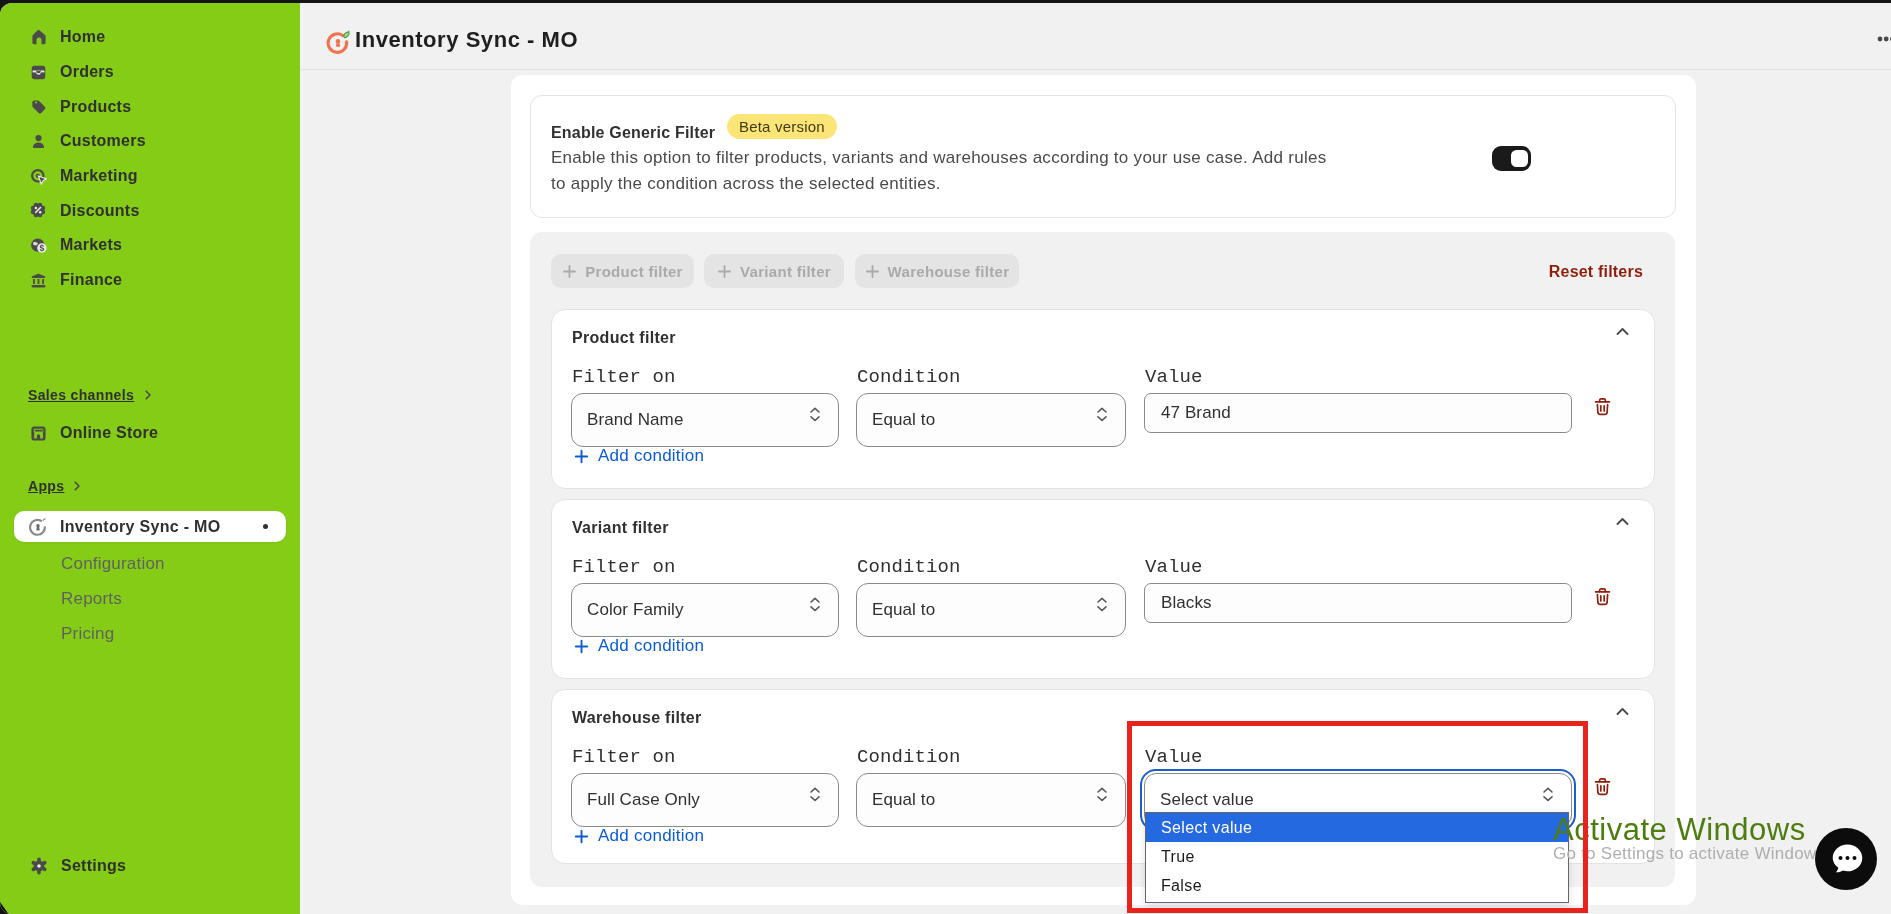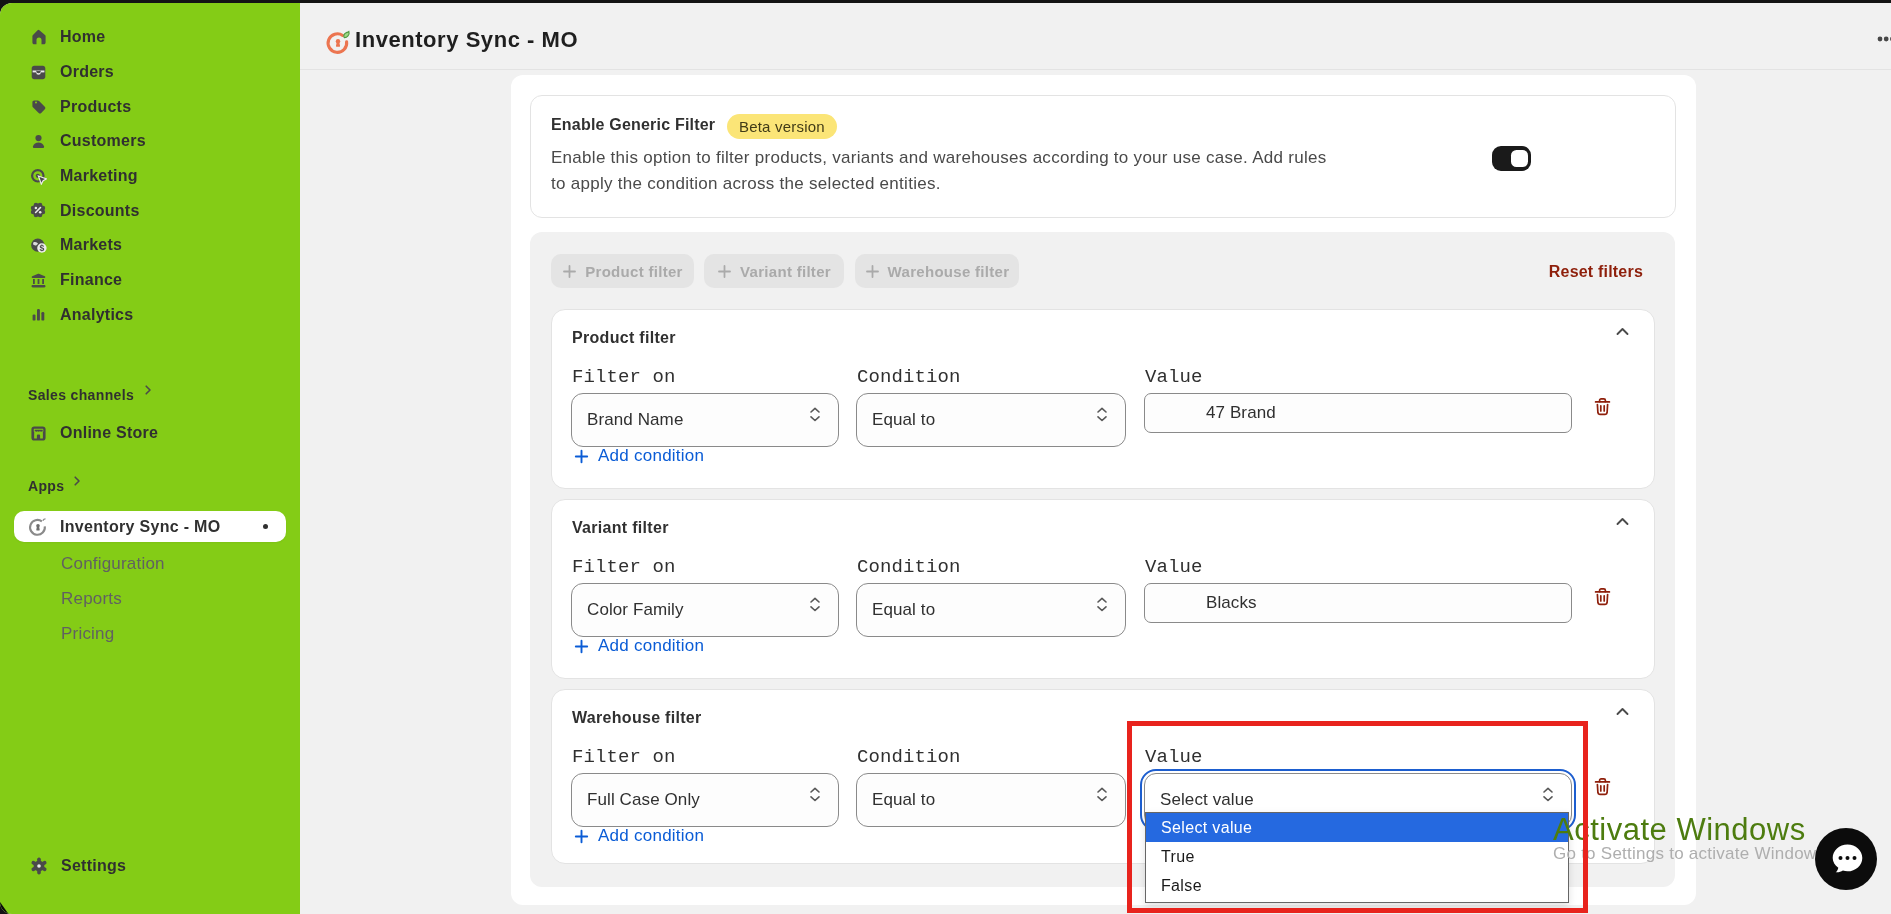--- a/index.html
+++ b/index.html
@@ -6,55 +6,55 @@
 html,body { width:1891px; height:914px; background:#141414; overflow:hidden;
   font-family:"Liberation Sans", sans-serif; }
 .frame { position:absolute; left:0; top:3px; width:1920px; height:911px;
   background:#f1f1f1; border-radius:12px 0 0 12px; overflow:hidden; }
 
 .sidebar { position:absolute; left:0; top:0; width:300px; height:911px; background:#84cc16; }
 .nav { position:absolute; left:12px; top:17px; width:276px; }
 .nav .it { height:34.7px; display:flex; align-items:center; }
 .nav .it svg { margin-left:18px; flex:0 0 17px; }
 .nav .it span { margin-left:13px; font-size:16px; font-weight:bold; letter-spacing:.25px; color:#303030; }
-.sechead { position:absolute; left:28px; font-size:14px; font-weight:bold; letter-spacing:.35px; color:#303030; display:flex; line-height:22px; height:22px; }
+.sechead { position:absolute; left:28px; font-size:14px; font-weight:bold; letter-spacing:.35px; color:#303030; display:flex; align-items:center; line-height:22px; height:22px;text-decoration:underline; }
 .subit { position:absolute; left:61px; font-size:17px; letter-spacing:.2px; color:#616161; }
 .selcard { position:absolute; left:14px; top:508px; width:272px; height:31px; background:#fff; border-radius:10px; box-shadow:0 1px 2px rgba(0,0,0,.05); display:flex; align-items:center; }
 .selcard .t { margin-left:11px; font-size:16px; font-weight:bold; letter-spacing:.3px; color:#303030; }
 .selcard .dot { position:absolute; right:18px; top:13px; width:5px; height:5px; border-radius:50%; background:#303030; }
 .settings { position:absolute; left:12px; top:846px; width:276px; height:34px; display:flex; align-items:center; }
 .settings svg { margin-left:18px; }
 .settings span { margin-left:13px; font-size:16px; font-weight:bold; letter-spacing:.25px; color:#303030; }
 
 .main { position:absolute; left:300px; top:0; right:0; height:911px; background:#f1f1f1; }
 .tophead { position:absolute; left:0; top:0; right:0; height:67px; border-bottom:1px solid #e3e3e3; }
 .apptitle { position:absolute; left:55px; top:24px; font-size:22px; font-weight:bold; letter-spacing:.55px; color:#1f1f1f; }
 .dots3 { position:absolute; left:1577px; top:33px; width:22px; height:6px; }
 
 .panel { position:absolute; left:211px; top:72px; width:1185px; height:830px; background:#fff; border-radius:12px; }
 .encard { position:absolute; left:19px; top:20px; width:1146px; height:123px; border:1px solid #e3e3e3; border-radius:12px; background:#fff; }
-.encard .h { position:absolute; left:20px; top:20px; font-size:16px; font-weight:bold; letter-spacing:.2px; color:#303030; }
+.encard .h { position:absolute; left:20px; top:28px; font-size:16px; font-weight:bold; letter-spacing:.2px; color:#303030; }
 .badge { position:absolute; left:196px; top:18px; height:25px; padding:0 12px; background:#fbe577; border-radius:13px; font-size:15px; color:#413b17; display:flex; align-items:center; letter-spacing:.2px; }
 .encard .d { position:absolute; left:20px; top:49px; font-size:17px; letter-spacing:.28px; color:#4a4a4a; line-height:25.5px; }
 .toggle { position:absolute; left:961px; top:50px; width:39px; height:25px; border-radius:9px; background:#1a1a1a; }
 .toggle .th { position:absolute; right:3.5px; top:4px; width:17px; height:17px; border-radius:5.5px; background:#fff; }
 
 .graybox { position:absolute; left:19px; top:157px; width:1145px; height:655px; background:#f1f1f1; border-radius:12px; }
 .fbtn { position:absolute; top:22px; height:34px; background:#e4e4e4; border-radius:10px; display:flex; align-items:center; justify-content:center; font-size:15px; font-weight:bold; letter-spacing:.3px; color:#aaa; }
 .fbtn svg { margin-right:8px; }
 .reset { position:absolute; right:32px; top:31px; font-size:16px; font-weight:bold; letter-spacing:.2px; color:#8e1f0b; }
 
 .fcard { position:absolute; left:21px; width:1104px; background:#fff; border:1px solid #e3e3e3; border-radius:14px; }
 .fcard .h { position:absolute; left:20px; top:19px; font-size:16px; font-weight:bold; letter-spacing:.3px; color:#303030; }
 .chevup { position:absolute; left:1062px; top:13px; }
 .flabel { position:absolute; top:56px; font-size:19px; letter-spacing:.1px; color:#303030;font-family:Liberation Mono, monospace; }
 .sel { position:absolute; top:83px; height:54px; border:1px solid #8a8a8a; border-radius:12px; background:#fdfdfd; display:flex; align-items:center; font-size:17px; letter-spacing:.1px; color:#303030; }
 .sel .tx { margin-left:15px; }
 .sel .st { position:absolute; right:17px; top:13px; }
-.inp { position:absolute; top:83px; height:40px; border:1px solid #8a8a8a; border-radius:7px; background:#fdfdfd; display:flex; align-items:center; font-size:17px; letter-spacing:.1px; color:#303030;padding-left:45px; }
+.inp { position:absolute; top:83px; height:40px; border:1px solid #8a8a8a; border-radius:7px; background:#fdfdfd; display:flex; align-items:center; font-size:17px; letter-spacing:.1px; color:#303030; }
 .inp .tx { margin-left:16px; }
 .trash { position:absolute; left:1041px; top:87px; }
 .addc { position:absolute; left:22px; top:136px; display:flex; align-items:center; font-size:17px; letter-spacing:.25px; color:#0a5cd6; }
 .addc svg { margin-right:9px; }
 .focussel { outline:2px solid #1d5ecf; outline-offset:2px; background:#fff; }
 
 .ddown { position:absolute; left:1145px; top:809px; width:424px; height:91px; background:#fff; border:1px solid #666; z-index:12; box-shadow:0 3px 8px rgba(0,0,0,.12); }
 .ddown .row { height:29.3px; display:flex; align-items:center; padding-left:15px; font-size:16px; letter-spacing:.35px; color:#1a1a1a; }
 .ddown .row.hl { background:#2569e0; color:#fff; }
 .wmark { position:absolute; z-index:20; color:#9d9d9d; }
@@ -126,28 +126,20 @@
             <circle cx="11.9" cy="11" r="4.7" fill="#ebebeb"></circle>
             <text x="11.9" y="14" font-family="Liberation Sans" font-size="8.6" font-weight="bold" fill="#4a4a4a" text-anchor="middle">$</text>
           </svg>
           <span>Markets</span>
         </div>
       <div class="it">
           <svg width="17" height="17" viewBox="0 0 17 17">
             <path fill="#4a4a4a" d="M8.1 1.7c.2-.1.6-.1.8 0l5.9 2.6c.9.4.6 1.7-.4 1.7H2.6c-1 0-1.3-1.3-.4-1.7zM2.7 13h11.6c.6 0 1.2.5 1.2 1.2 0 .6-.5 1.2-1.2 1.2H2.7c-.6 0-1.2-.5-1.2-1.2 0-.6.5-1.2 1.2-1.2zM3 7h1.8v5H3zM7.6 7h1.8v5H7.6zM12.2 7H14v5h-1.8z"></path>
           </svg>
           <span>Finance</span>
-        </div>
-      <div class="it">
-          <svg width="17" height="17" viewBox="0 0 17 17">
-            <rect x="2.6" y="8.4" width="2.9" height="6.2" rx="1.2" fill="#4a4a4a"></rect>
-            <rect x="7" y="3" width="2.9" height="11.6" rx="1.2" fill="#4a4a4a"></rect>
-            <rect x="11.4" y="6" width="2.9" height="8.6" rx="1.2" fill="#4a4a4a"></rect>
-          </svg>
-          <span>Analytics</span>
         </div>
     </div>
     <div class="sechead" style="top:381px;">Sales channels<svg width="12" height="12" viewBox="0 0 12 12" style="margin-left:8px;">
           <path fill="none" stroke="#4a4a4a" stroke-width="1.6" stroke-linecap="round" stroke-linejoin="round" d="M4.2 2.2 8 6l-3.8 3.8"></path>
         </svg></div>
     <div class="nav" style="top:413px;">
       <div class="it">
           <svg width="19" height="19" viewBox="0 0 19 19">
             <path fill="#4a4a4a" fill-rule="evenodd" d="M4.6 1.6h9.8c1.7 0 3 1.3 3 3v9.8c0 1.7-1.3 3-3 3H4.6c-1.7 0-3-1.3-3-3V4.6c0-1.7 1.3-3 3-3zm-.4 3.2v2.1c0 .4.2.8.5 1l-.1 6.5c0 .4.3.7.7.7h2.4v-3.3c0-.7.6-1.3 1.3-1.3h1c.7 0 1.3.6 1.3 1.3v3.3h2.4c.4 0 .7-.3.7-.7V7.9c.3-.2.5-.6.5-1v-2c0-.4-.3-.7-.7-.7l-9.3-.1c-.4 0-.7.3-.7.7zm1.1 2.7c.5 0 1-.4 1-1 0 .6.4 1 1 1s1-.4 1-1c0 .6.4 1 1 1s1-.4 1-1c0 .6.4 1 1 1s.9-.4.9-1c0 .6.4 1 1 1s1-.4 1-1v-.9c0-.2-.2-.4-.4-.4H5.7c-.2 0-.4.2-.4.4v.9c0 .6.4 1 1 1z"></path>
           </svg>

